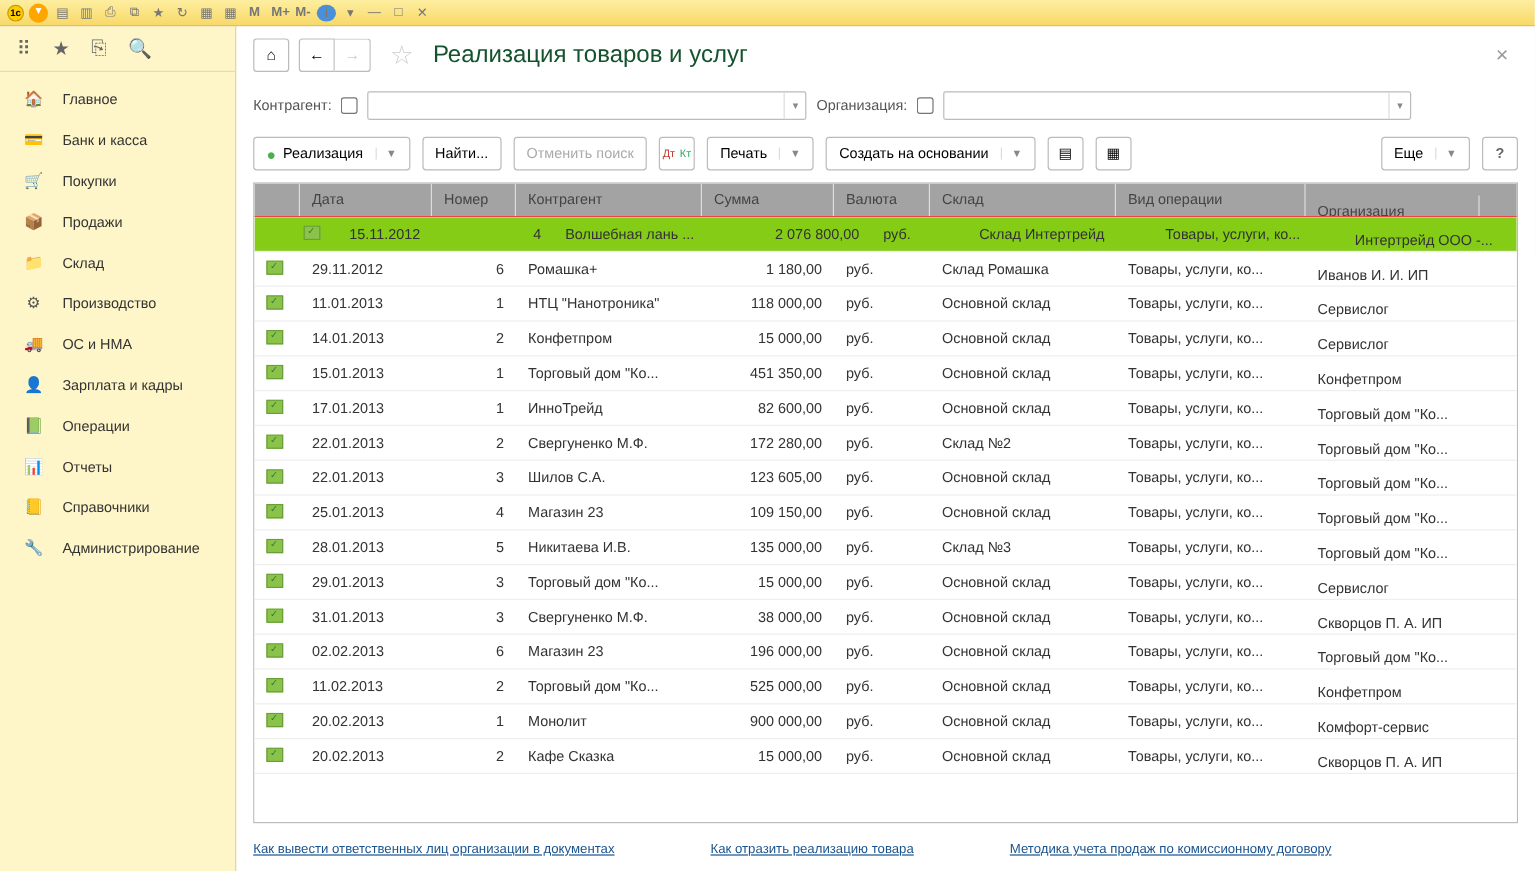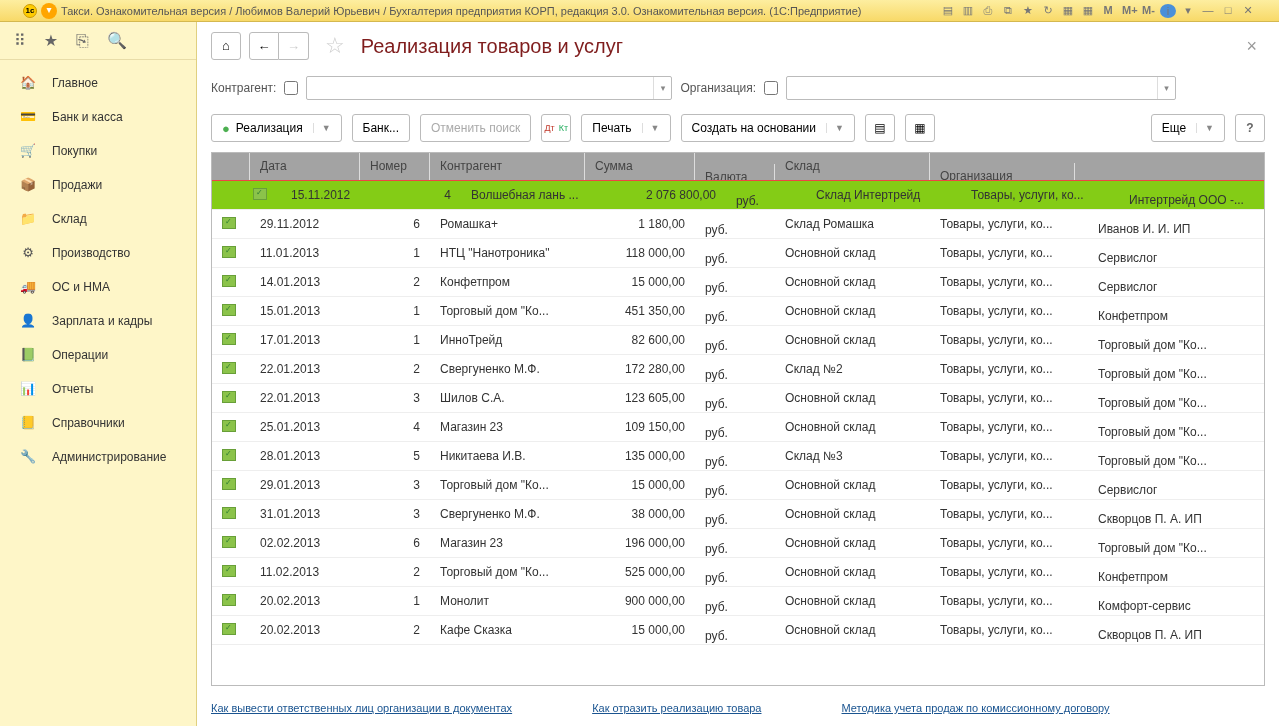--- a/index.html
+++ b/index.html
@@ -1,18 +1,18 @@
 <!DOCTYPE html>
 <html><head>
 <meta charset="utf-8">
 <style>
 * { margin: 0; padding: 0; box-sizing: border-box; font-family: Arial, sans-serif; font-size: 12px; }
 body { background: #f0f0f0; width: 1279px; height: 726px; overflow: hidden; }
 
-.title-bar { height: 22px; background: linear-gradient(#fdeea0, #f8d968); display: flex; align-items: center; padding: 0 23px; border-bottom: 1px solid #d4b850; }
+.title-bar { height: 22px; background: linear-gradient(#fdeea0, #f8d968); display: flex; align-items: center; padding: 0 6px; border-bottom: 1px solid #d4b850; }
 .title-bar .logo { width: 14px; height: 14px; background: #ffcc00; border-radius: 50%; margin-right: 4px; border: 1px solid #cc9900; font-size: 8px; text-align: center; line-height: 12px; font-weight: bold; }
 .title-bar .arrow-btn { width: 16px; height: 16px; background: #ffa500; border-radius: 50%; margin-right: 4px; font-size: 10px; text-align: center; line-height: 14px; color: #fff; }
 .title-bar .title-text { flex: 1; color: #555; font-size: 11px; white-space: nowrap; overflow: hidden; }
 .title-bar .win-icons { display: flex; gap: 4px; align-items: center; }
 .title-bar .win-icons span { width: 16px; height: 14px; text-align: center; font-size: 11px; color: #777; cursor: pointer; }
 .title-bar .m-btn { font-weight: bold; color: #888; font-size: 12px; padding: 0 2px; }
 .title-bar .star-ico { color: #ffcc00; }
 .title-bar .calc-ico { color: #4a90d9; }
 .title-bar .cal-ico { color: #e67e22; }
 .title-bar .info-ico { width: 14px; height: 14px; background: #4a90d9; border-radius: 50%; color: #fff; font-size: 10px; line-height: 14px; }
@@ -31,21 +31,21 @@
 .sb-os { color: #3498db; } .sb-zp { color: #e67e22; } .sb-oper { color: #27ae60; }
 .sb-rep { color: #8e44ad; } .sb-ref { color: #f39c12; } .sb-adm { color: #555; }
 
 .content { flex: 1; background: #fff; display: flex; flex-direction: column; padding: 0; }
 .content-header { display: flex; align-items: center; height: 48px; padding: 0 14px; gap: 8px; }
 .nav-btn { width: 30px; height: 28px; border: 1px solid #bbb; background: #fff; border-radius: 3px; font-size: 13px; text-align: center; line-height: 26px; cursor: pointer; }
 .nav-group { display: flex; }
 .nav-group .nav-btn:first-child { border-radius: 3px 0 0 3px; }
 .nav-group .nav-btn:last-child { border-radius: 0 3px 3px 0; border-left: none; color: #ccc; }
 .star-btn { font-size: 22px; color: #ccc; margin: 0 8px; cursor: pointer; }
-.page-title { font-size: 20px; color: #7f1d1d; flex: 1; }
+.page-title { font-size: 20px; color: #14532d; flex: 1; }
 .close-x { font-size: 18px; color: #999; cursor: pointer; padding: 4px 8px; }
 
 .filter-row { display: flex; align-items: center; padding: 6px 14px 10px; gap: 8px; }
 .filter-row label { color: #555; }
 .filter-row input[type=checkbox] { width: 14px; height: 14px; }
 .filter-input { border: 1px solid #bbb; height: 24px; border-radius: 2px; background: #fff; }
 .fi-1 { width: 366px; } .fi-2 { width: 390px; }
 .filter-input .dd { float: right; width: 18px; border-left: 1px solid #ddd; text-align: center; line-height: 22px; color: #888; font-size: 9px; }
 
 .toolbar { display: flex; align-items: center; padding: 4px 14px 10px; gap: 10px; }
@@ -62,33 +62,32 @@
 .th { padding: 6px 10px; border-right: 1px solid #ddd; color: #444; overflow: hidden; white-space: nowrap; }
 .table-body { flex: 1; overflow-y: auto; background: #fff; }
 .tr { display: flex; height: 29px; align-items: center; border-bottom: 1px solid #eee; }
 .tr.selected { background: #84cc16; justify-content: flex-end; }
 .td { padding: 0 10px; overflow: hidden; white-space: nowrap; color: #333; }
 .td.num { text-align: right; }
 .row-icon { width: 14px; height: 12px; display: inline-block; background: #8bc34a; border: 1px solid #689f38; position: relative; }
 .row-icon::after { content: "✓"; position: absolute; font-size: 8px; color: #2e7d32; top: -1px; left: 2px; }
 
 .col-icon { width: 38px; } .col-date { width: 110px; } .col-num { width: 70px; }
-.col-contr { width: 155px; } .col-sum { width: 110px; } .col-cur { width: 80px; margin-top: 11px; }
+.col-contr { width: 155px; } .col-sum { width: 110px; } .col-cur { width: 80px; }
 .col-store { width: 155px; } .col-oper { width: 158px; } .col-org { width: 145px; margin-top: 10px; }
 
 .footer-links { display: flex; gap: 80px; padding: 8px 14px 12px; }
 .footer-links a { color: #1a5490; text-decoration: underline; cursor: pointer; font-size: 11px; }
 </style>
 </head>
 <body>
 
 <div class="title-bar">
   <span class="logo">1c</span>
   <span class="arrow-btn">▾</span>
-  <span class="title-text">Такси. Ознакомительная версия / Любимов Валерий Юрьевич / Бухгалтерия предприятия КОРП, редакция 3.0. Ознакомительная версия.  (1С:Предприятие)</span>
   <div class="win-icons">
     <span>▤</span>
     <span>▥</span>
     <span>⎙</span>
     <span>⧉</span>
     <span class="star-ico">★</span>
     <span>↻</span>
     <span class="calc-ico">▦</span>
     <span class="cal-ico">▦</span>
     <span class="m-btn">M</span>
@@ -186,21 +185,21 @@
           <span class="dd">▾</span>
         </div>
     </div>
 
     <div class="toolbar">
       <div class="tb-btn green-plus">
           <span>Реализация</span>
           <span class="dd-arr">▼</span>
         </div>
       <div class="tb-btn">
-          <span>Банк...</span>
+          <span>Найти...</span>
         </div>
       <div class="tb-btn disabled">
           <span>Отменить поиск</span>
         </div>
       <div class="tb-btn tb-icon-btn">
           <span style="color:#c0392b;font-size:9px">Дт</span>
           <span style="color:#27ae60;font-size:9px">Кт</span>
         </div>
       <div class="tb-btn">
           <span>Печать</span>
@@ -222,20 +221,21 @@
 
     <div class="table-wrap">
       <div class="table-head">
         <div class="th col-icon"></div>
         <div class="th col-date">Дата</div>
         <div class="th col-num">Номер</div>
         <div class="th col-contr">Контрагент</div>
         <div class="th col-sum">Сумма</div>
         <div class="th col-cur">Валюта</div>
         <div class="th col-store">Склад</div>
+        <div class="th col-oper">Вид операции</div>
         <div class="th col-org">Организация</div>
       </div>
       <div class="table-body" id="table-body">
           <div class="tr selected">
     <div class="td col-icon"><span class="row-icon"></span></div>
     <div class="td col-date">15.11.2012</div>
     <div class="td col-num num">4</div>
     <div class="td col-contr">Волшебная лань ...</div>
     <div class="td col-sum num">2 076 800,00</div>
     <div class="td col-cur">руб.</div>

